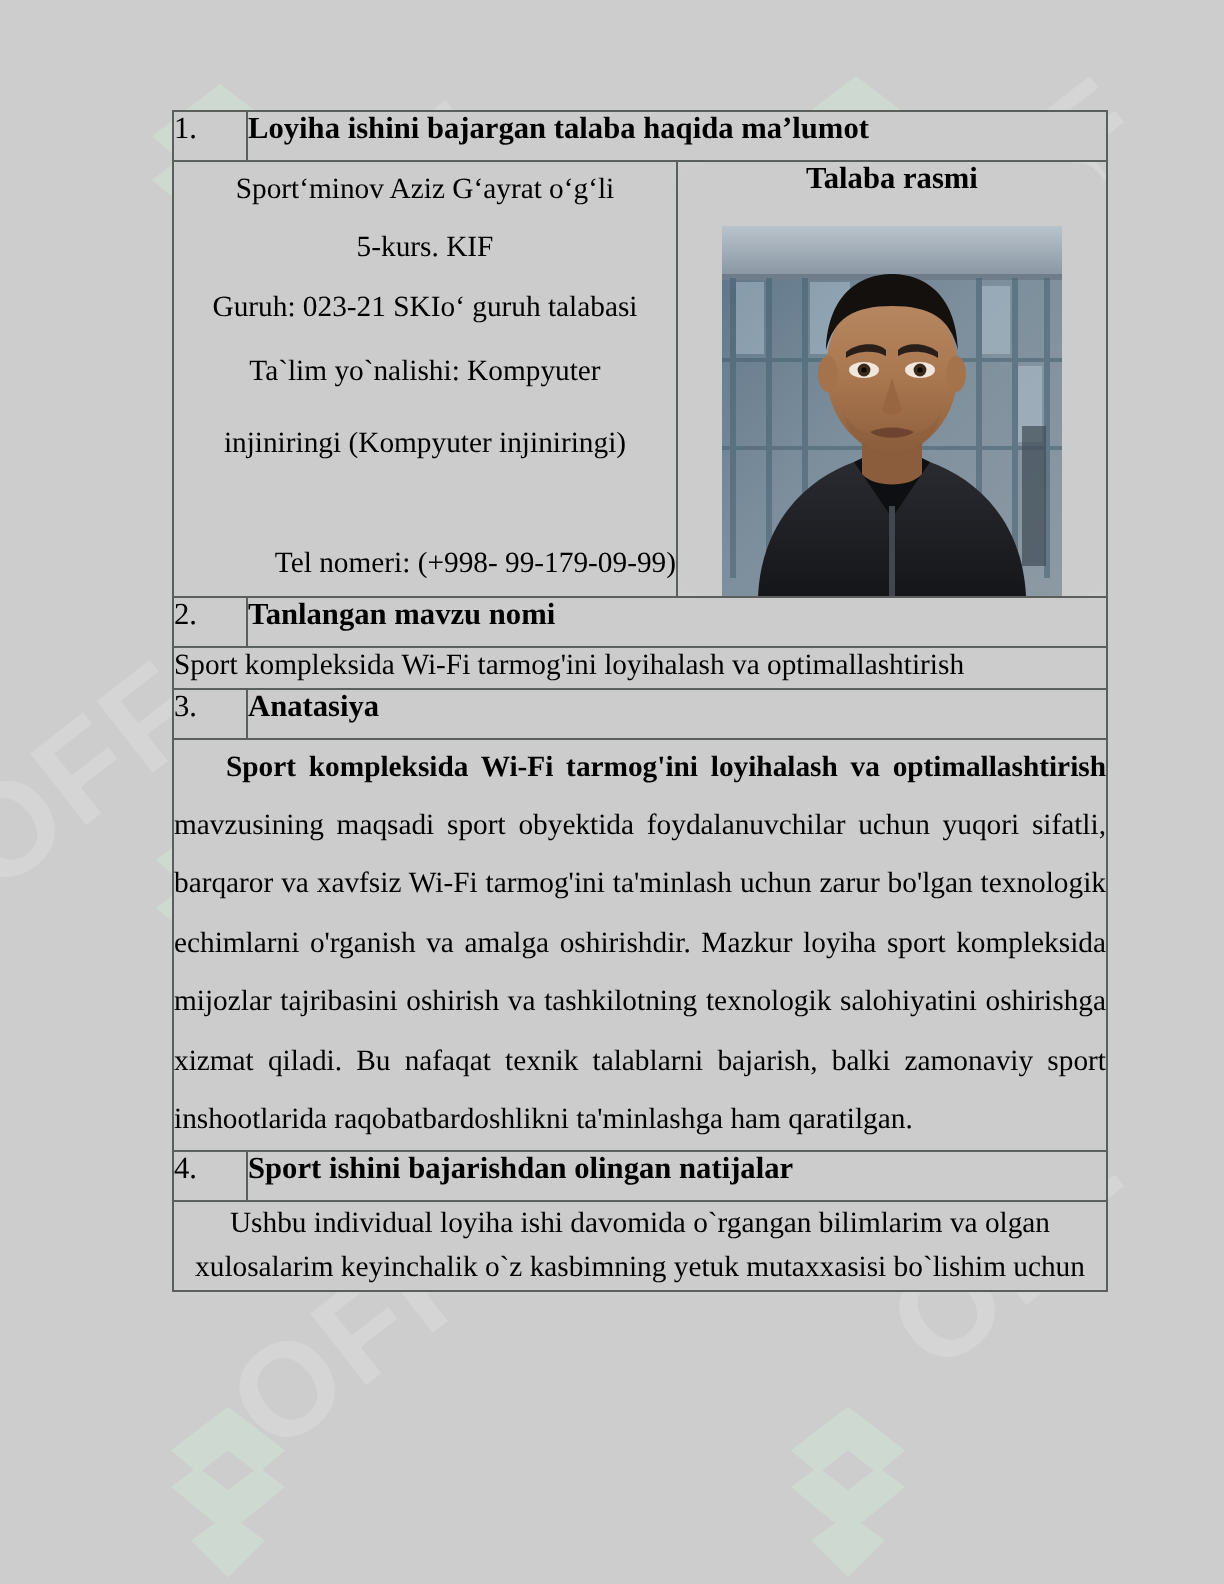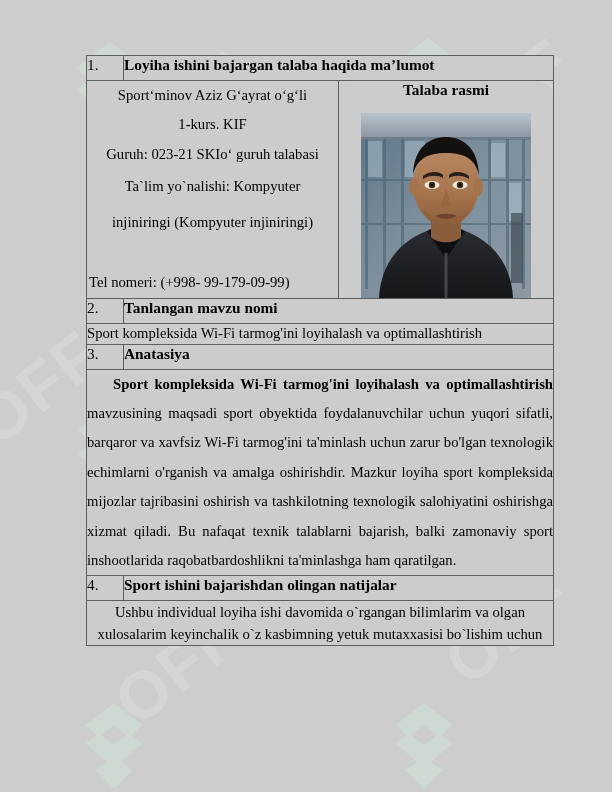--- a/index.html
+++ b/index.html
@@ -74,21 +74,21 @@
     width: 236px;
     padding: 14px 8px 8px 8px;
     text-align: center;
     font-size: 11pt;
     line-height: 2.0;
   }
   .stu-left .line { display: block; }
   .stu-left .wrap2 { line-height: 1.55; display:block; margin-top: 6px;}
   .tel-line {
     display: block;
-    text-align: left;
+    text-align: right;
     margin-top: 34px;
     padding-left: 2px;
     font-size: 11pt;
   }
   .stu-right {
     padding: 14px 8px 8px 8px;
     text-align: center;
     border-radius: 17px;
   }
   .stu-right .photo-label {
@@ -188,21 +188,21 @@
 
   <tbody>
       <tr class="row-head">
     <td class="num-cell">1.</td>
     <td class="hdr-cell" colspan="2">Loyiha ishini bajargan talaba haqida ma’lumot</td>
   </tr>
 
   <tr>
     <td class="stu-left" colspan="2">
       <span class="line">Sport‘minov Aziz G‘ayrat o‘g‘li</span>
-      <span class="line">1-kurs. KIF</span>
+      <span class="line">5-kurs. KIF</span>
       <span class="line">Guruh: 023-21 SKIo‘ guruh talabasi</span>
       <span class="wrap2">Ta`lim  yo`nalishi: Kompyuter</span>
       <span class="wrap2" style="margin-top:13px">injiniringi (Kompyuter  injiniringi)</span>
       <span class="tel-line">Tel nomeri: (+998- 99-179-09-99)</span>
     </td>
     <td class="stu-right">
       <span class="photo-label">Talaba rasmi</span>
       <div class="photo-frame">
         <svg width="170" height="185" viewBox="0 0 170 185">
           <defs>

